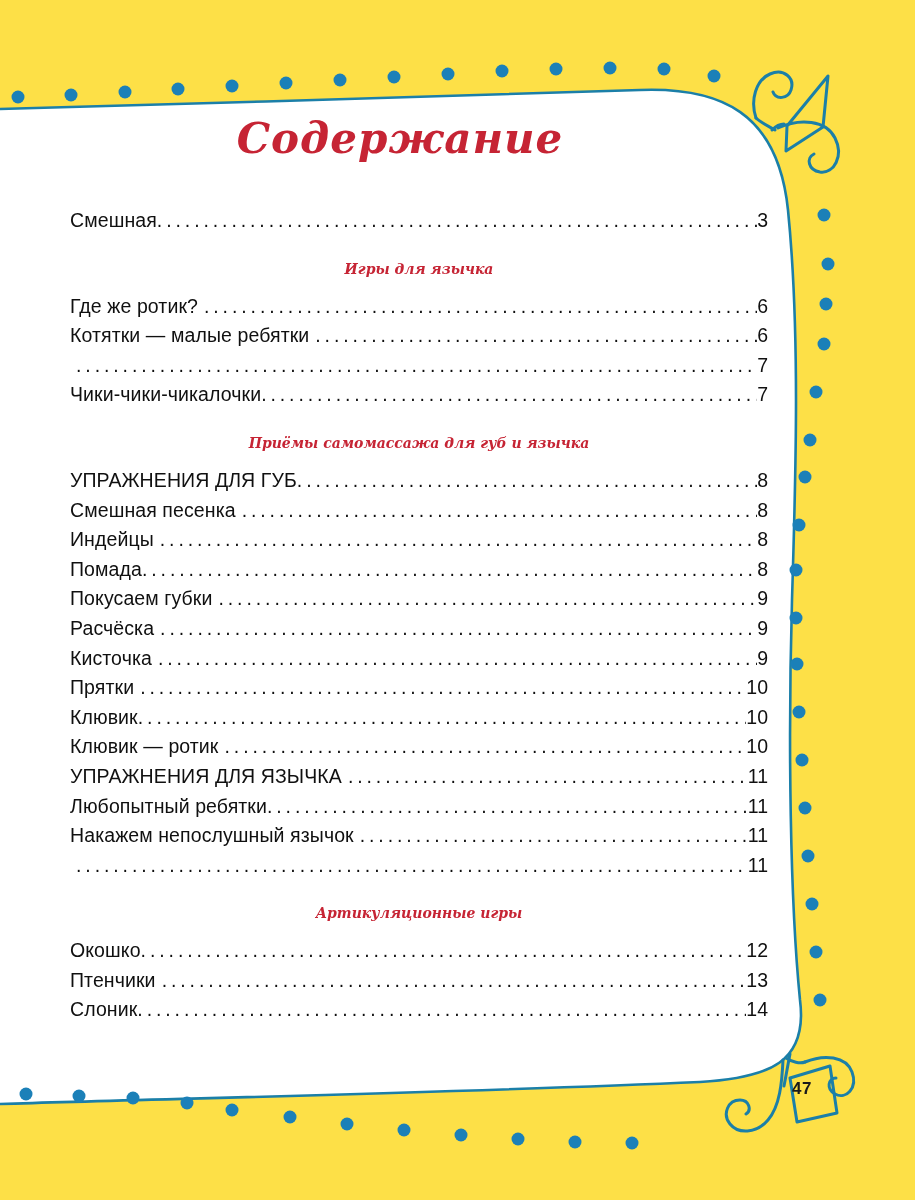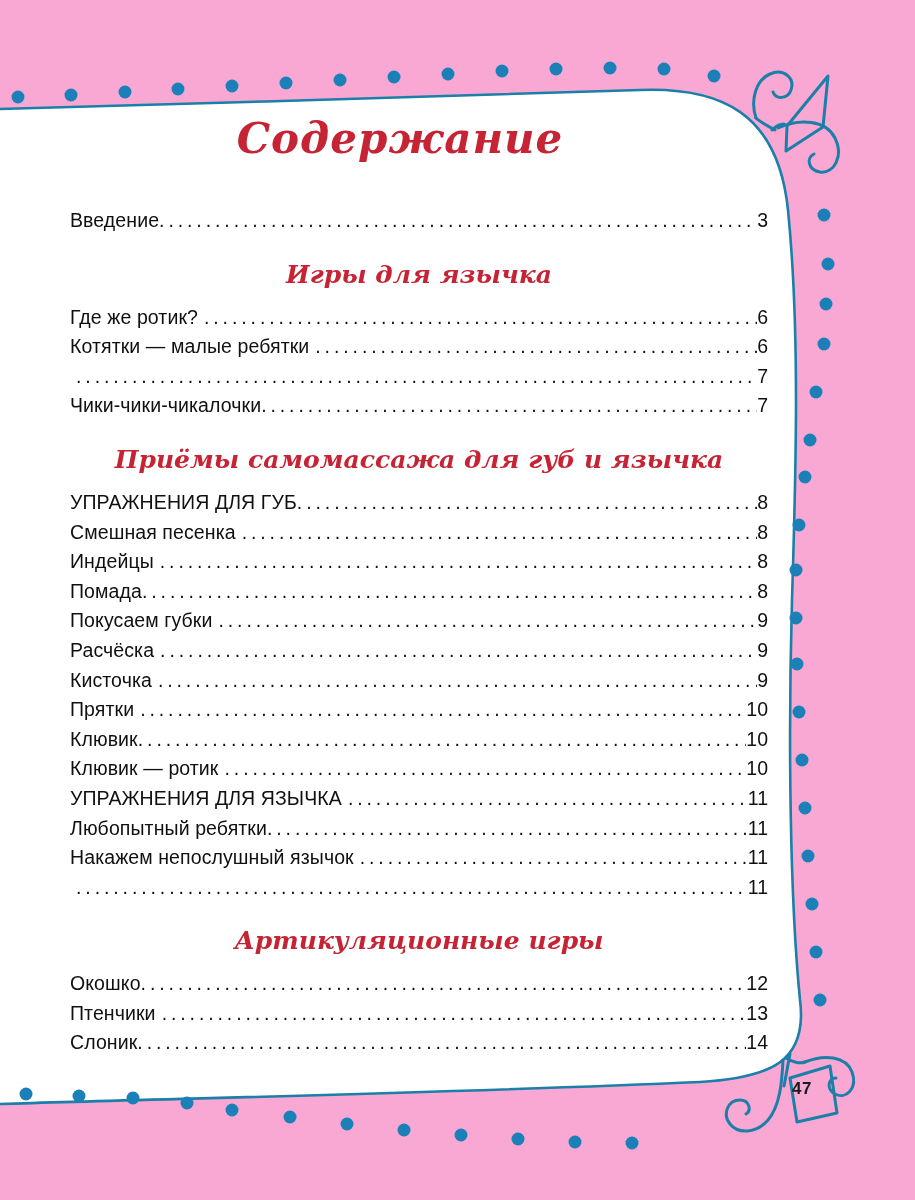--- a/index.html
+++ b/index.html
@@ -10,21 +10,21 @@
   }
   body {
     font-family: "Liberation Sans", sans-serif;
   }
 
   #page {
     position: relative;
     width: 915px;
     height: 1200px;
     overflow: hidden;
-    background: #f9a8d4;
+    background: #fde047;
   }
 
   
   #frame-svg {
     position: absolute;
     left: 0;
     top: 0;
     width: 915px;
     height: 1200px;
     pointer-events: none;
@@ -59,21 +59,21 @@
     left: 70px;
     top: 206px;
     width: 698px;
   }
 
   .section-heading {
     color: #C62434;
     font-family: "DejaVu Serif", serif;
     font-style: italic;
     font-weight: bold;
-    font-size: 25px;
+    font-size: 14px;
     text-align: center;
     line-height: 1;
     white-space: nowrap;
   }
 
   .gap-before-heading { height: 26px; }
   .gap-after-heading  { height: 16px; }
 
   .toc-row {
     display: flex;
@@ -254,21 +254,21 @@
       <path d="M 790,1078 L 830,1066 L 837,1113 L 797,1122 Z"></path>
     </g>
   </svg>
 
   <div id="content">
 
     <div id="title">Содержание</div>
 
     <div id="toc">
         <div class="toc-row tight">
-          <span class="label">Введение</span>
+          <span class="label">Смешная</span>
           <span class="leader">................................................................................</span>
           <span class="page">3</span>
         </div>
         <div class="gap-before-heading"></div>
         <div class="section-heading">Игры для язычка</div>
         <div class="gap-after-heading"></div>
         <div class="toc-row loose">
           <span class="label">Где же ротик?</span>
           <span class="leader">................................................................................</span>
           <span class="page">6</span>

